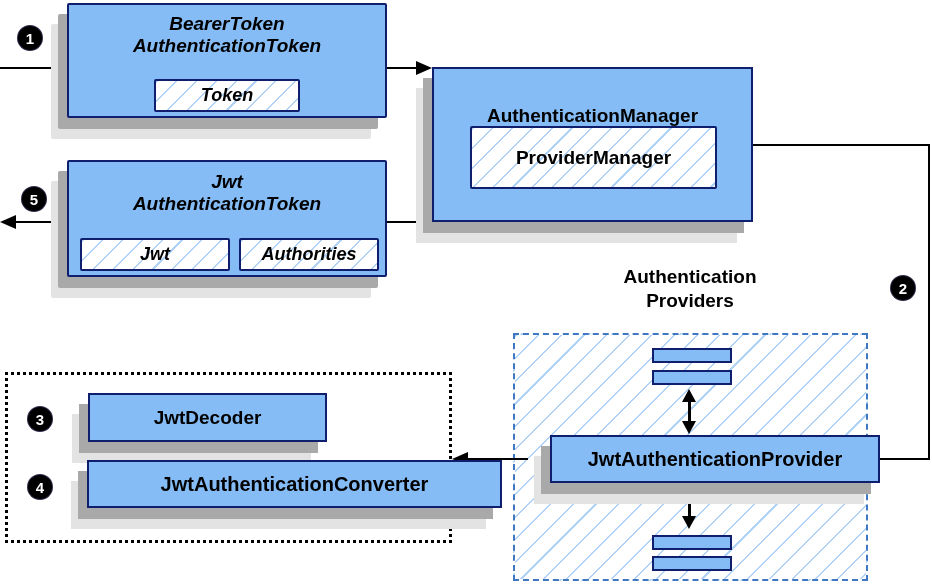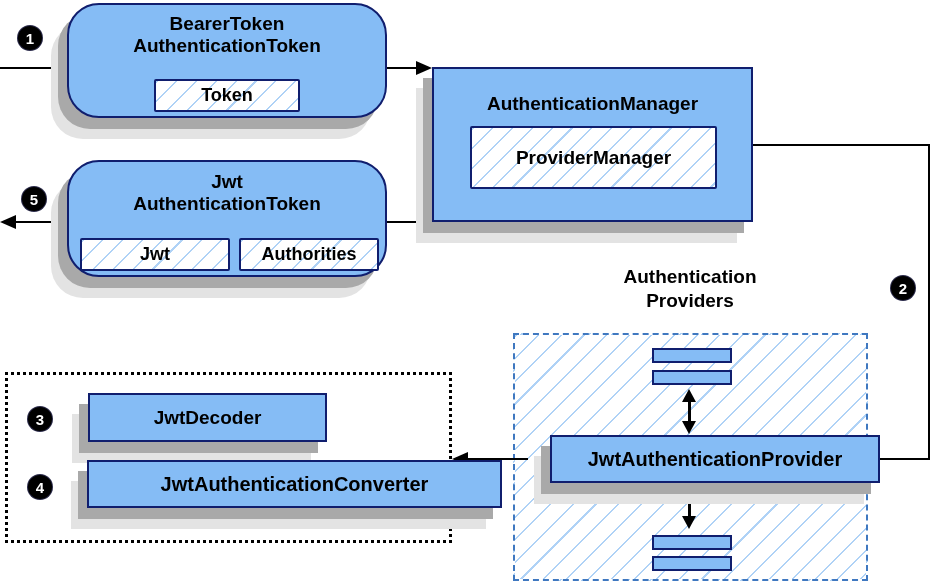--- a/index.html
+++ b/index.html
@@ -16,21 +16,21 @@
   .node {
     position: absolute;
     background: #85BCF5;
     border: 2px solid #101E6E;
     color: #000;
     font-weight: bold;
   }
   .shadowed {
     box-shadow: -9px 11px 0 0 #a9a9a9, -16px 21px 0 0 #e3e3e3;
   }
-  .rounded { border-radius: 32px; }
+  .rounded { border-radius: 2px; font-style: italic; }
   .node-title { text-align: center; font-size: 19px; line-height: 22px; }
   .flex-center { display: flex; align-items: center; justify-content: center; margin-left: 15px; }
   .chip {
     position: absolute;
     background-color: #ffffff;
     border: 2px solid #101E6E;
     border-radius: 2px;
     font-weight: bold;
     font-size: 18px;
     display: flex;
@@ -159,21 +159,21 @@
   <div class="node rounded shadowed" style="left:67px;top:160px;width:320px;height:117px">
     <div class="node-title" style="padding-top:9px">
       <div>Jwt</div>
       <div>AuthenticationToken</div>
     </div>
     <div class="chip hatch" style="left:11px;top:76px;width:150px;height:33px">Jwt</div>
     <div class="chip hatch" style="left:170px;top:76px;width:140px;height:33px">Authorities</div>
   </div>
 
   <div class="node shadowed" style="left:432px;top:67px;width:321px;height:155px">
-    <div class="node-title" style="padding-top:24px">AuthenticationManager</div>
+    <div class="node-title" style="padding-top:36px">AuthenticationManager</div>
     <div class="chip hatch" style="left:36px;top:57px;width:247px;height:63px;font-size:19px">ProviderManager</div>
   </div>
 
   <div class="group-label">
     <div>Authentication</div>
     <div>Providers</div>
   </div>
 
   <div class="node shadowed flex-center" style="left:535px;top:435px;width:330px;height:48px;font-size:20px">JwtAuthenticationProvider</div>
 

